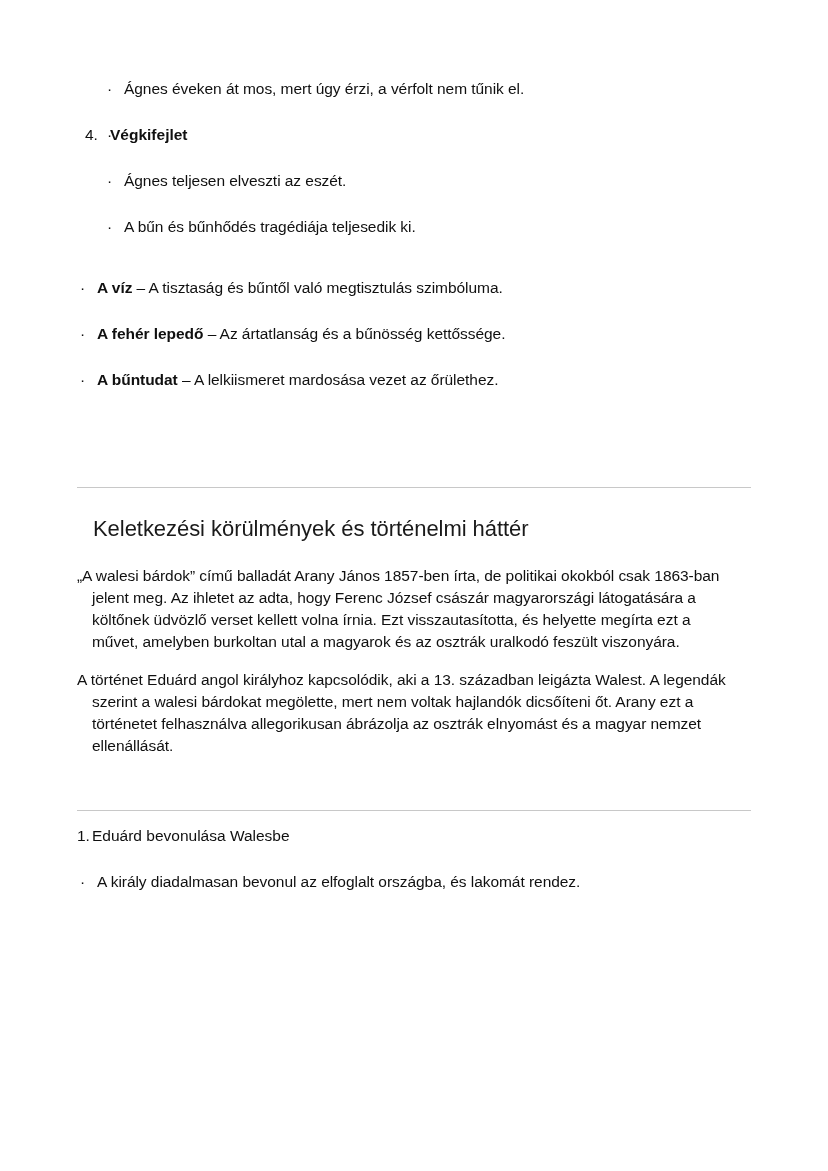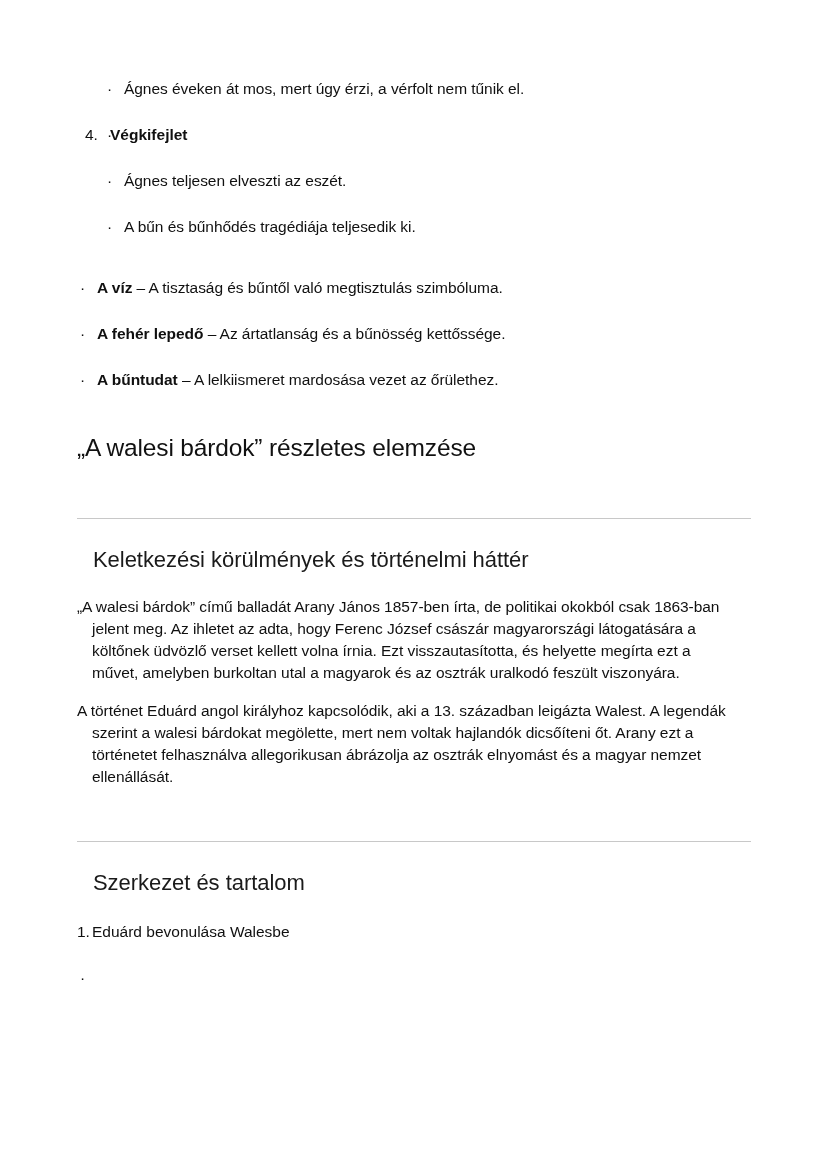--- a/index.html
+++ b/index.html
@@ -193,42 +193,41 @@
     <div class="bullet">
       <span class="dot">·</span>
       <b>A fehér lepedő</b><span> – Az ártatlanság és a bűnösség kettőssége.</span>
     </div>
 
     <div class="bullet" style="margin-bottom:42px">
       <span class="dot">·</span>
       <b>A bűntudat</b><span> – A lelkiismeret mardosása vezet az őrülethez.</span>
     </div>
 
-    <h1 class="h-title">„A walesi bárdok” részletes elemzése</h1>
 
     <div style="height:55px"></div>
     <div class="rule"></div>
     <div style="height:14px"></div>
 
     <h3 class="h-section" style="margin-bottom:25px">Keletkezési körülmények és történelmi háttér</h3>
 
     <p class="para" style="margin-bottom:16px">„A walesi bárdok” című balladát Arany János 1857-ben írta, de politikai okokból csak 1863-ban jelent meg. Az ihletet az adta, hogy Ferenc József császár magyarországi látogatására a költőnek üdvözlő verset kellett volna írnia. Ezt visszautasította, és helyette megírta ezt a művet, amelyben burkoltan utal a magyarok és az osztrák uralkodó feszült viszonyára.</p>
 
     <p class="para">A történet Eduárd angol királyhoz kapcsolódik, aki a 13. században leigázta Walest. A legendák szerint a walesi bárdokat megölette, mert nem voltak hajlandók dicsőíteni őt. Arany ezt a történetet felhasználva allegorikusan ábrázolja az osztrák elnyomást és a magyar nemzet ellenállását.</p>
 
     <div style="height:53px"></div>
     <div class="rule"></div>
     <div style="height:14px"></div>
 
-    <h3 class="h-section" style="margin-bottom:27px">Szerkezet és tartalom</h3>
 
 
     <div class="num-item-plain">
       <span class="num">1.</span>
       <span>Eduárd bevonulása Walesbe</span>
     </div>
 
     <div class="bullet">
       <span class="dot">·</span>
+      <span>A király diadalmasan bevonul az elfoglalt országba, és lakomát rendez.</span>
     </div>
 
   </div>
 </div>
 
 </body></html>

